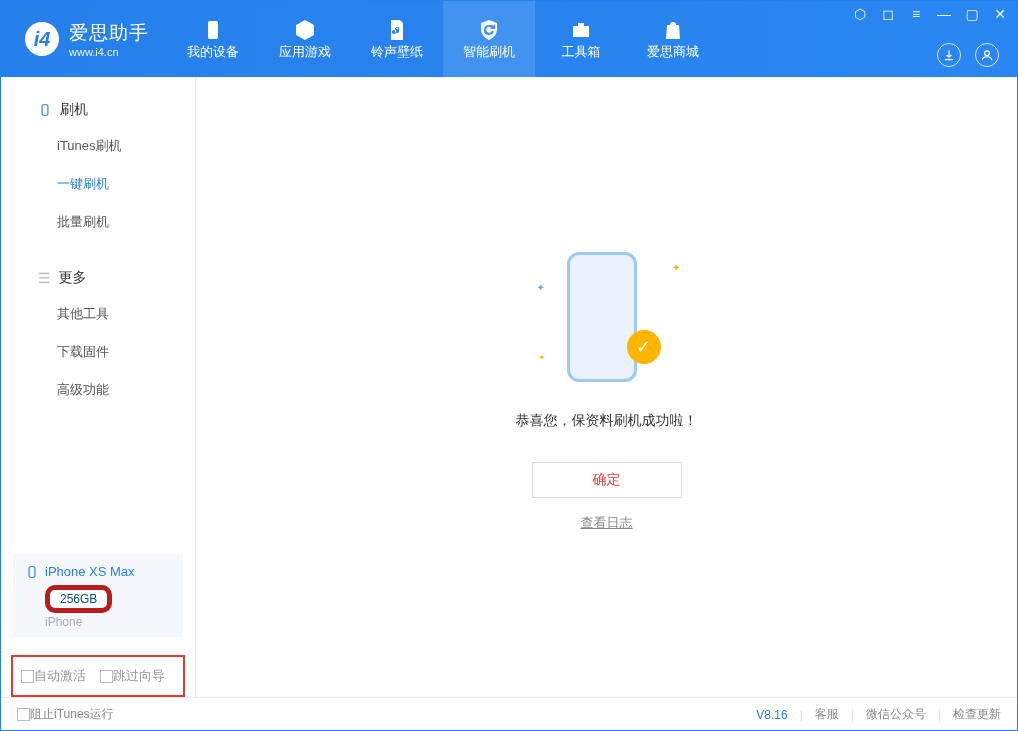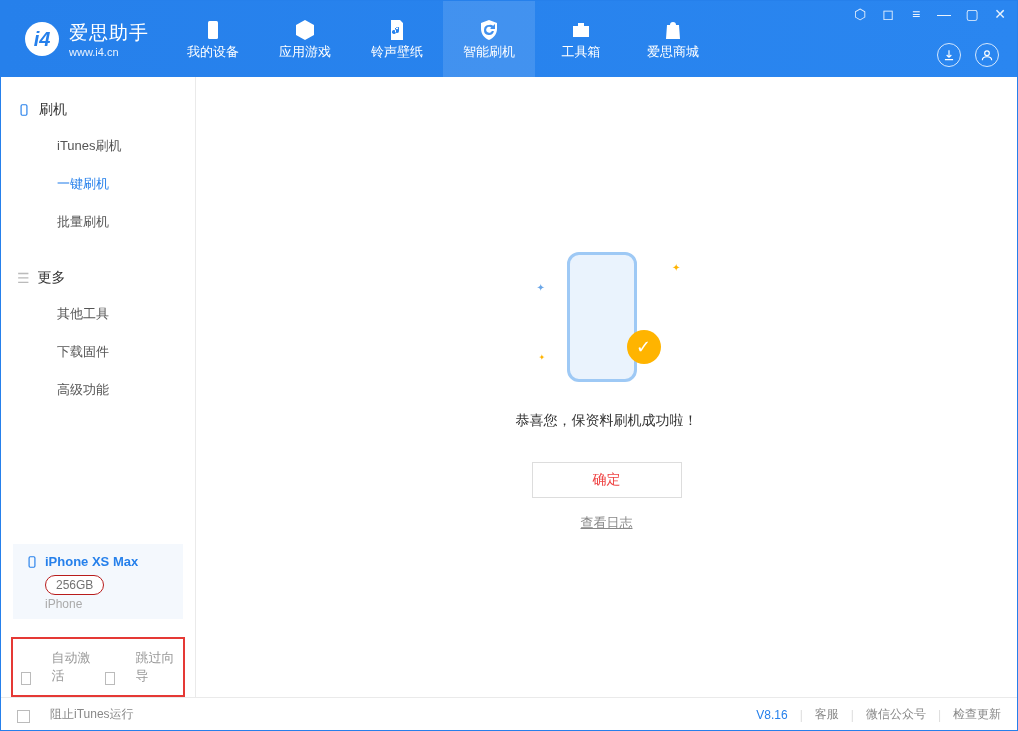--- a/index.html
+++ b/index.html
@@ -17,35 +17,35 @@
 .top-tab svg { width: 24px; height: 24px; fill: #fff; }
 
 .win-controls { position: absolute; top: 6px; right: 10px; display: flex; gap: 14px; align-items: center; }
 .win-controls span { width: 14px; height: 14px; display: inline-flex; align-items: center; justify-content: center; color: #fff; font-size: 14px; cursor: pointer; opacity: .9; }
 .user-controls { position: absolute; right: 18px; bottom: 10px; display: flex; gap: 14px; }
 .user-controls span { width: 24px; height: 24px; border: 1.5px solid rgba(255,255,255,.8); border-radius: 50%; display: inline-flex; align-items: center; justify-content: center; color: #fff; cursor: pointer; }
 
 .body { display: flex; height: 620px; }
 .sidebar { width: 195px; border-right: 1px solid #eaeaea; display: flex; flex-direction: column; }
 .side-section { padding: 18px 0 4px 0; }
-.side-header { display: flex; align-items: center; gap: 8px; padding: 6px 22px 8px 16px; color: #333; font-size: 14px; }
+.side-header { display: flex; align-items: center; gap: 8px; padding: 6px 22px 8px 37px; color: #333; font-size: 14px; }
 .side-item { padding: 10px 22px 10px 56px; font-size: 13px; color: #555; cursor: pointer; }
 .side-item.active { color: #2680eb; }
 .sidebar-spacer { flex: 1; }
 
 .device-box { margin: 8px 12px; background: #f4f8fd; border-radius: 2px; padding: 10px 12px; font-size: 13px; color: #333; display: flex; align-items: center; gap: 8px; }
 .mode-icon { width: 16px; height: 16px; border-radius: 50%; border: 1.5px solid #2680eb; display: inline-flex; align-items: center; justify-content: center; }
 .mode-icon::after { content: ""; width: 4px; height: 4px; border-radius: 50%; background: #2680eb; box-shadow: 5px 0 0 #2680eb; transform: translateX(-2.5px); }
 .device-detail { margin: 0 12px 10px; background: #f4f8fd; padding: 10px 12px 8px; font-size: 13px; }
-.device-name { color: #2680eb; font-weight: 700; display: flex; align-items: center; gap: 6px; }
-.capacity-badge { display: inline-block; margin: 6px 0 2px 20px; padding: 2px 10px; border: 1px solid #b91c1c; border-radius: 10px; color: #737373; font-size: 12px; background: #fff; }
+.device-name { color: #2680eb; font-weight: 400; display: flex; align-items: center; gap: 6px; }
+.capacity-badge { display: inline-block; margin: 6px 0 2px 20px; padding: 2px 10px; border: 5px solid #b91c1c; border-radius: 10px; color: #0c4a6e; font-size: 12px; background: #fff; }
 .device-type { color: #aaa; font-size: 12px; margin-left: 20px; }
 
 .bottom-checks { border: 2px solid #e53935; margin: 8px 10px 0; padding: 10px 8px; display: flex; gap: 14px; font-size: 13px; color: #999; }
-.chk { display: flex; align-items: flex-end; gap: 20px; cursor: pointer; }
+.chk { display: flex; align-items: center; gap: 0; cursor: pointer; }
 .chk-box { width: 13px; height: 13px; border: 1px solid #bbb; background: #fff; }
 
 .main { flex: 1; position: relative; display: flex; flex-direction: column; align-items: center; justify-content: center; }
 .result-ill { width: 120px; height: 150px; position: relative; margin-bottom: 20px; }
 .phone-shape { position: absolute; left: 20px; top: 10px; width: 70px; height: 130px; border: 3px solid #9ec9f5; border-radius: 12px; background: #eaf3fd; }
 .check-badge { position: absolute; right: 6px; bottom: 28px; width: 34px; height: 34px; border-radius: 50%; background: #ffb400; display: flex; align-items: center; justify-content: center; color: #fff; font-size: 18px; }
 .sparkle { position: absolute; color: #ffb400; font-size: 10px; }
 .sparkle.a { left: -10px; top: 40px; color: #6aa6e8; }
 .sparkle.b { right: -14px; top: 20px; color: #ffb400; }
 .sparkle.c { left: -8px; bottom: 30px; color: #ffb400; font-size: 8px; }

